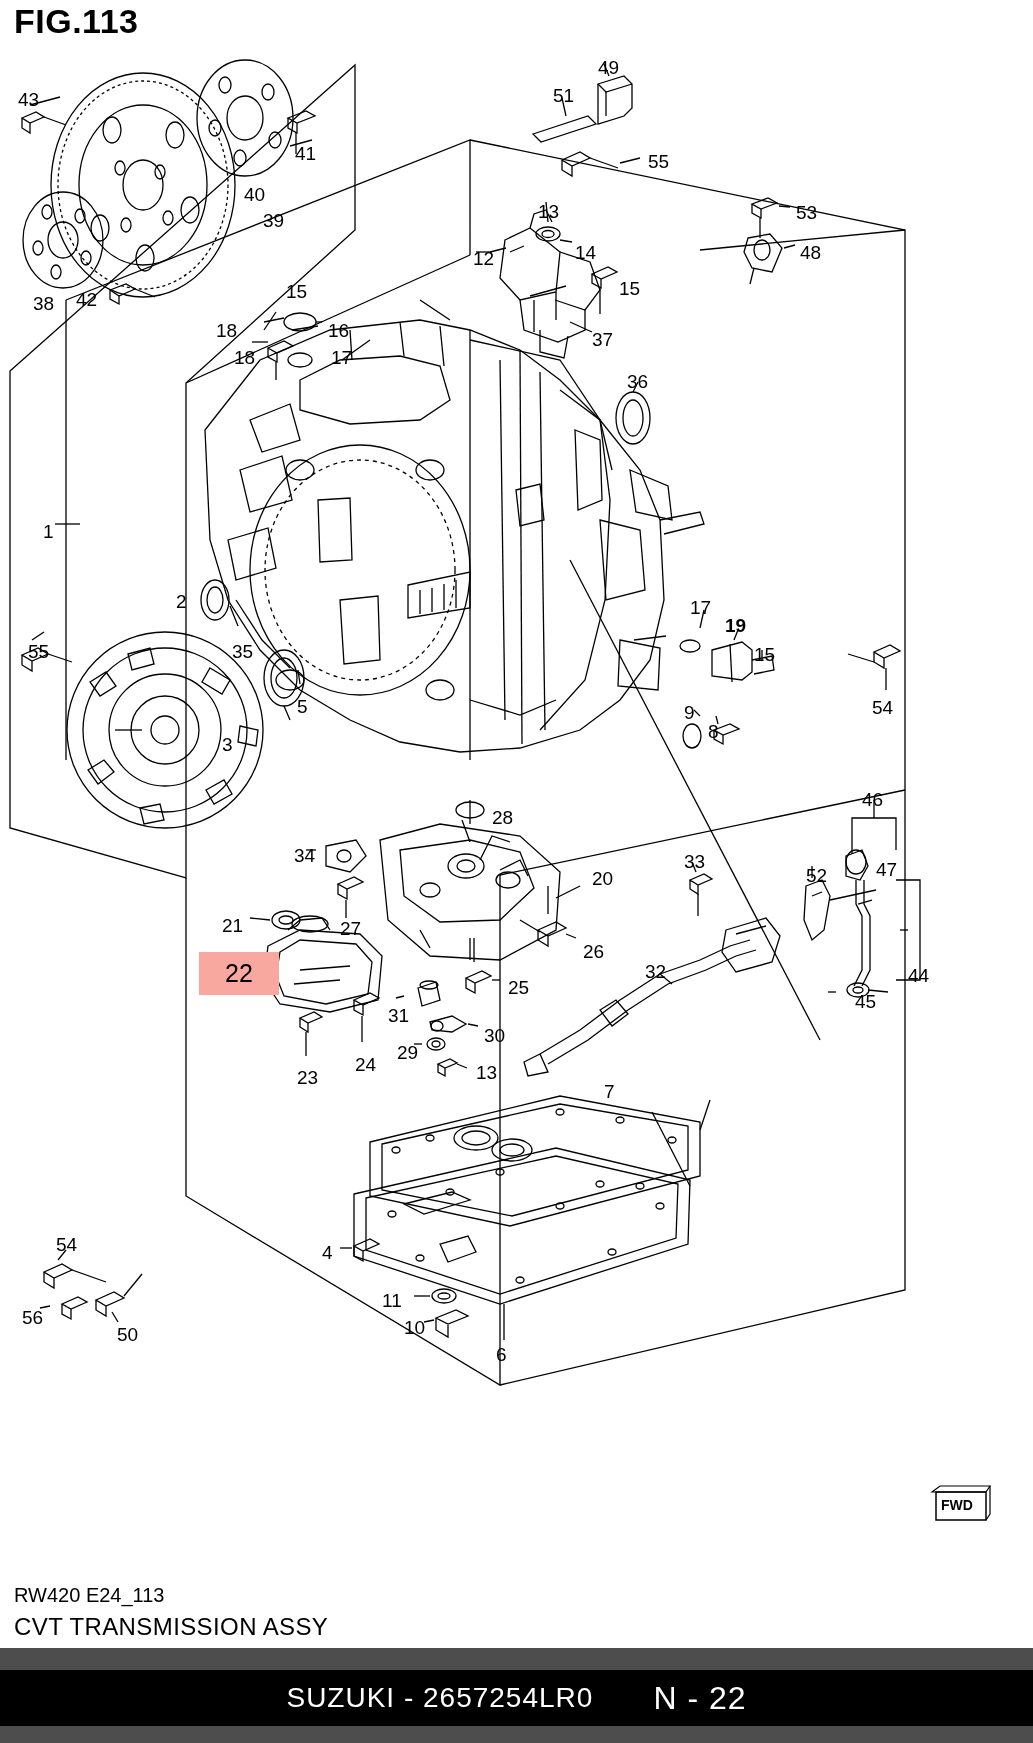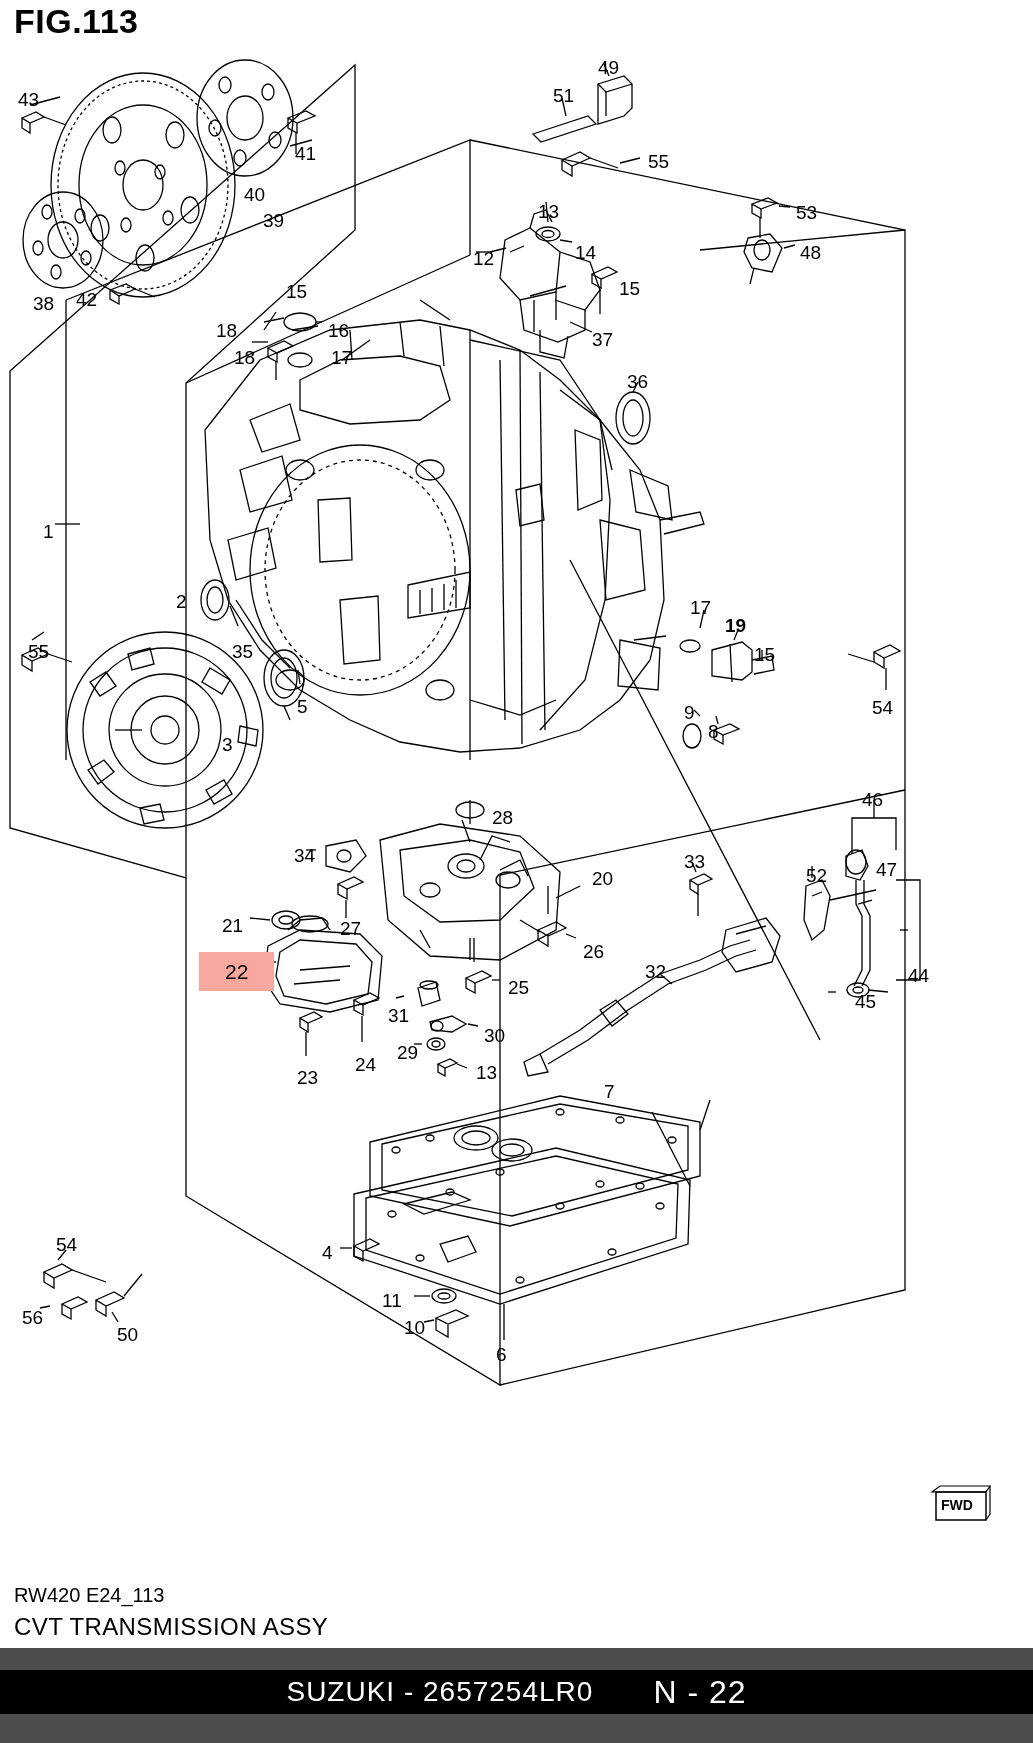--- a/index.html
+++ b/index.html
@@ -41,21 +41,21 @@
     position: absolute;
     font-size: 19px;
     font-family: "Liberation Sans", sans-serif;
     color: #000;
     white-space: nowrap;
     line-height: 1;
   }
   .callout.highlight {
     background: #f9a8a0;
     padding: 9px 26px;
-    font-size: 21px;
+    font-size: 25px;
   }
   .footer-code {
     position: absolute;
     left: 14px;
     top: 1584px;
     font-size: 20px;
     font-family: "Liberation Sans", sans-serif;
   }
   .footer-desc {
     position: absolute;
@@ -71,21 +71,21 @@
     top: 1648px;
     width: 1033px;
     height: 95px;
     background: #4d4d4d;
   }
   .bottom-bar-inner {
     position: absolute;
     left: 0;
     top: 1670px;
     width: 1033px;
-    height: 44px;
+    height: 56px;
     background: #000;
     color: #fff;
     display: flex;
     align-items: center;
     justify-content: center;
   }
   .part-label {
     font-size: 28px;
     letter-spacing: 1px;
     font-family: "Liberation Sans", sans-serif;

